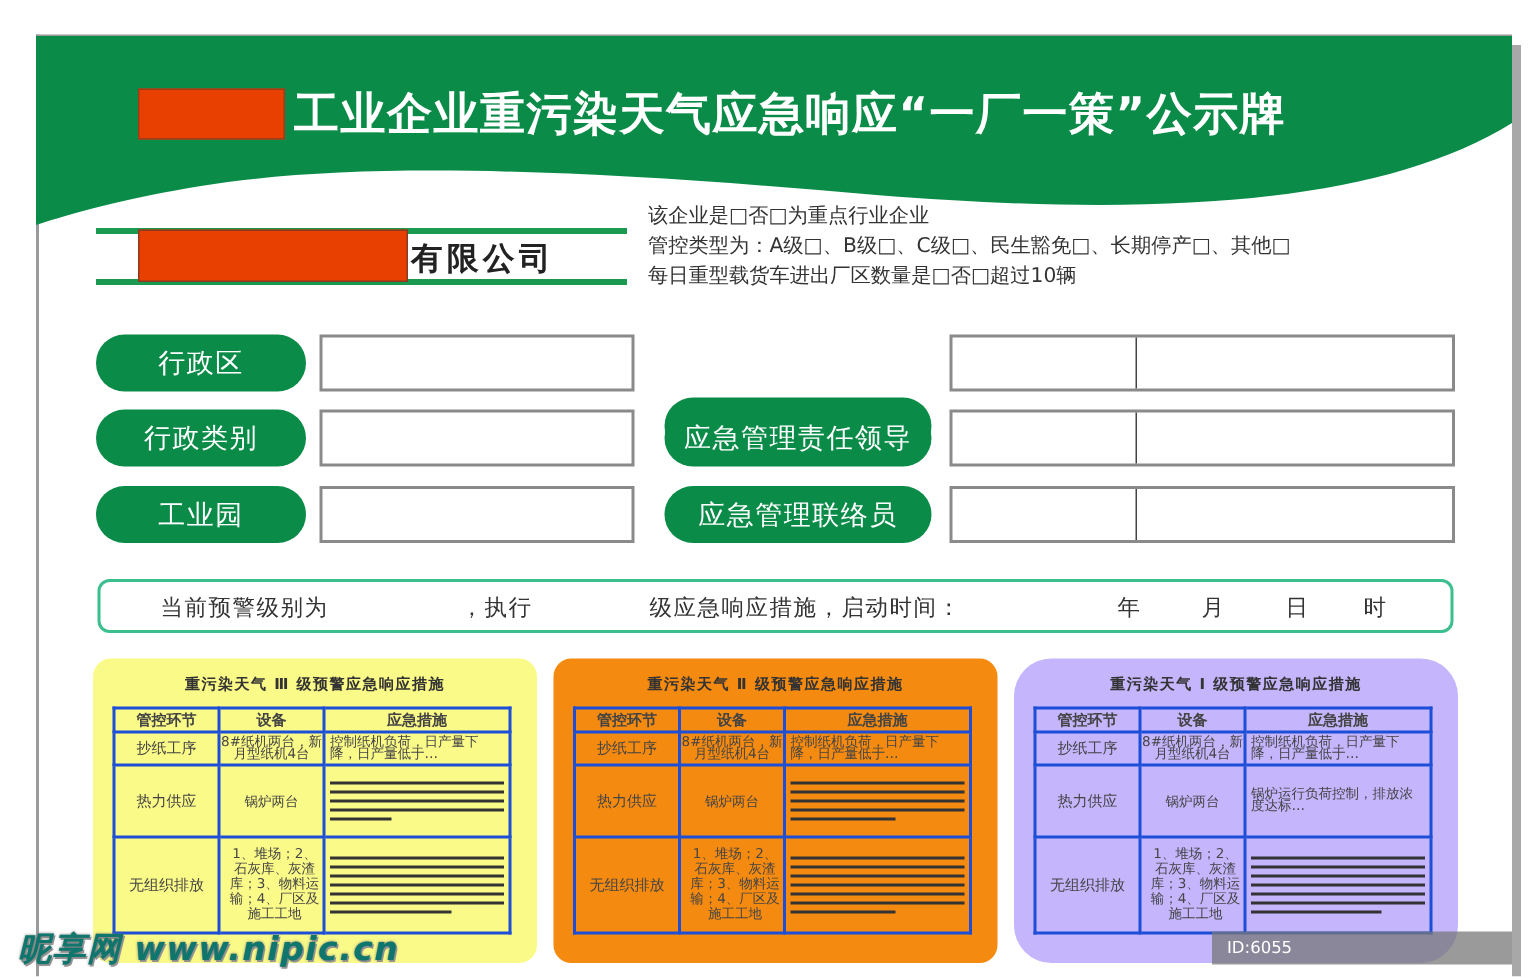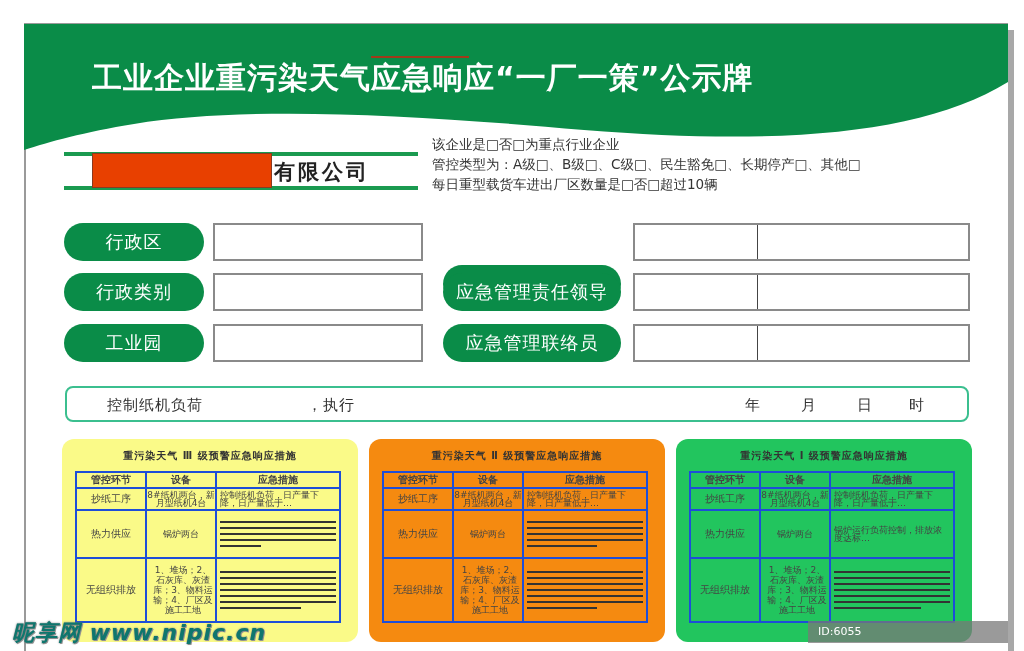--- a/index.html
+++ b/index.html
@@ -14,21 +14,20 @@
     position: absolute; left: 1008px; top: 30px; width: 6px; height: 621px;
     background: #a8a8a8;
   }
   .banner { position: absolute; left: 24px; top: 24px; width: 984px; height: 140px; }
   .banner svg { display: block; }
 
   .title {
     position: absolute; left: 92px; top: 56px; height: 40px; display: flex; align-items: center;
     color: #ffffff; font-weight: bold; font-size: 30px; letter-spacing: 1px;
     font-family: "DejaVu Sans", sans-serif;
-    flex-direction: column;
   }
   .redact { background: #e84000; display: inline-block; }
   .title .redact { width: 98px; height: 34px; margin-right: 6px; border: 1px solid #a03a1a; }
 
   .company {
     position: absolute; left: 64px; top: 152px; width: 354px; height: 38px;
     border-top: 4px solid #1a9a50; border-bottom: 4px solid #1a9a50;
   }
   .company .redact { position: absolute; left: 28px; top: -3px; width: 180px; height: 35px; border: 1px solid #8a3a20; }
   .company .cname { position: absolute; left: 210px; top: 2px; font-size: 21px; font-weight: bold; color: #222; letter-spacing: 3px; }
@@ -111,22 +110,23 @@
 <div class="box" style="left:633px; top:273px; width:337px;">
     <span class="split"></span>
   </div>
 
 <div class="pill" style="left:443px; top:324px; width:178px;">应急管理联络员</div>
 <div class="box" style="left:633px; top:324px; width:337px;">
     <span class="split"></span>
   </div>
 
 <div class="alert-bar">
-  <span style="left:40px;">控制纸机负荷</span>
+  <span style="left:40px;">当前预警级别为</span>
   <span style="left:240px;">，执行</span>
+  <span style="left:366px;">级应急响应措施，启动时间：</span>
   <span style="left:678px;">年</span>
   <span style="left:734px;">月</span>
   <span style="left:790px;">日</span>
   <span style="left:842px;">时</span>
 </div>
 
 <div class="card" style="left:62px; background:#fafa88;">
   <h3>重污染天气 Ⅲ 级预警应急响应措施</h3>
   <table>
     <tbody>
@@ -211,21 +211,21 @@
               <div></div>
               <div></div>
               <div style="width:60%"></div>
             </div>
           </td>
     </tr>
   </tbody>
     </table>
 </div>
 
-<div class="card" style="left:676px; background:#22c55e;">
+<div class="card" style="left:676px; background:#c4b5fd;border-radius:25px;">
   <h3>重污染天气 Ⅰ 级预警应急响应措施</h3>
   <table>
     <tbody>
         <tr>
       <th>管控环节</th>
       <th>设备</th>
       <th>应急措施</th>
     </tr>
     <tr style="height:22px;">
       <td class="c1">抄纸工序</td>

